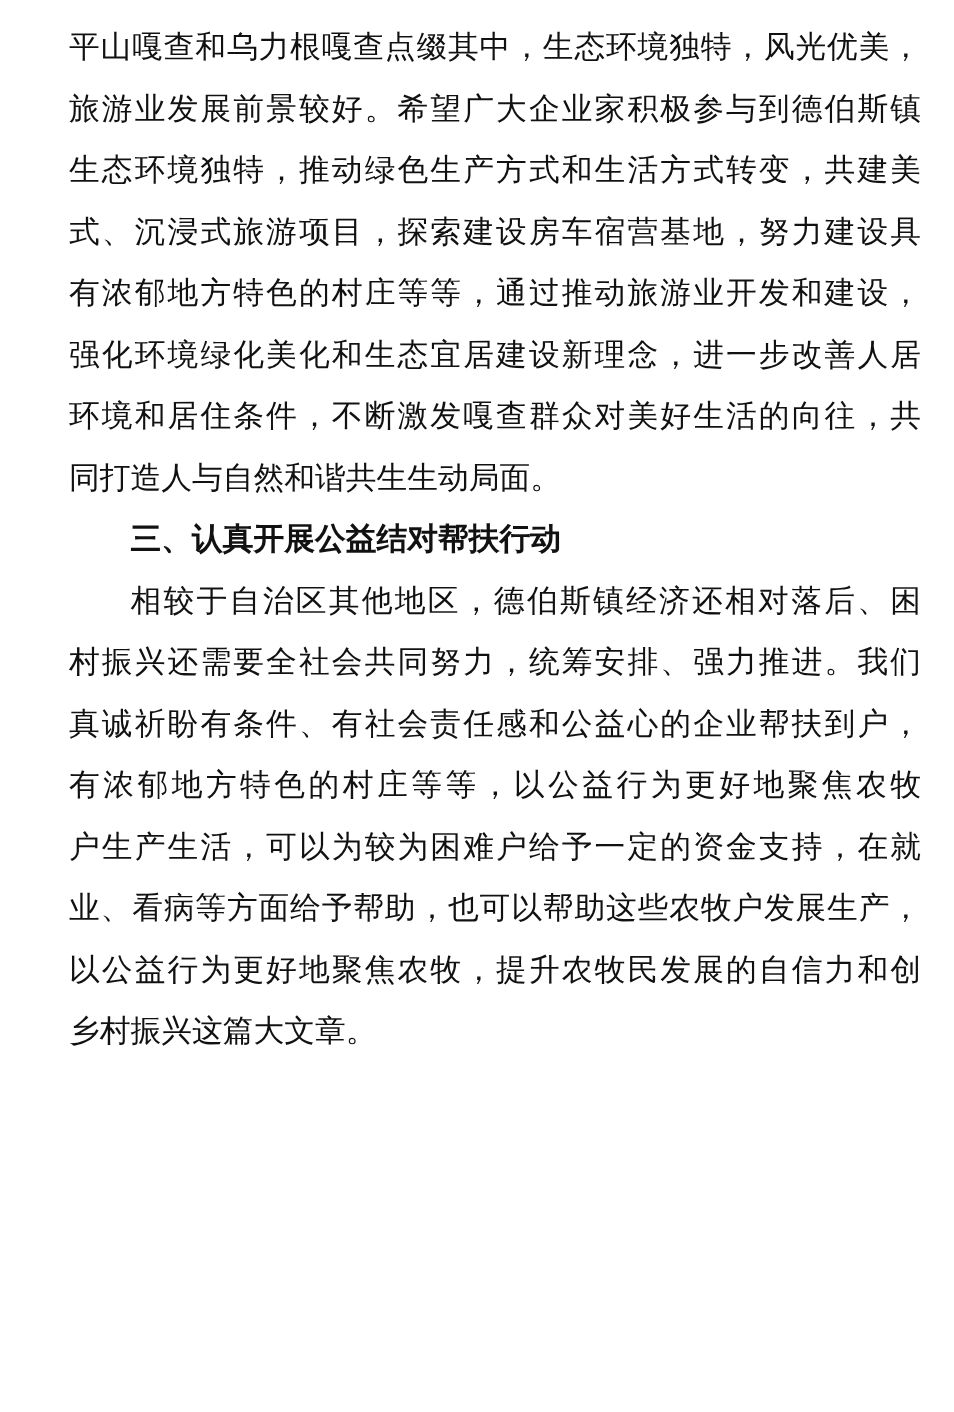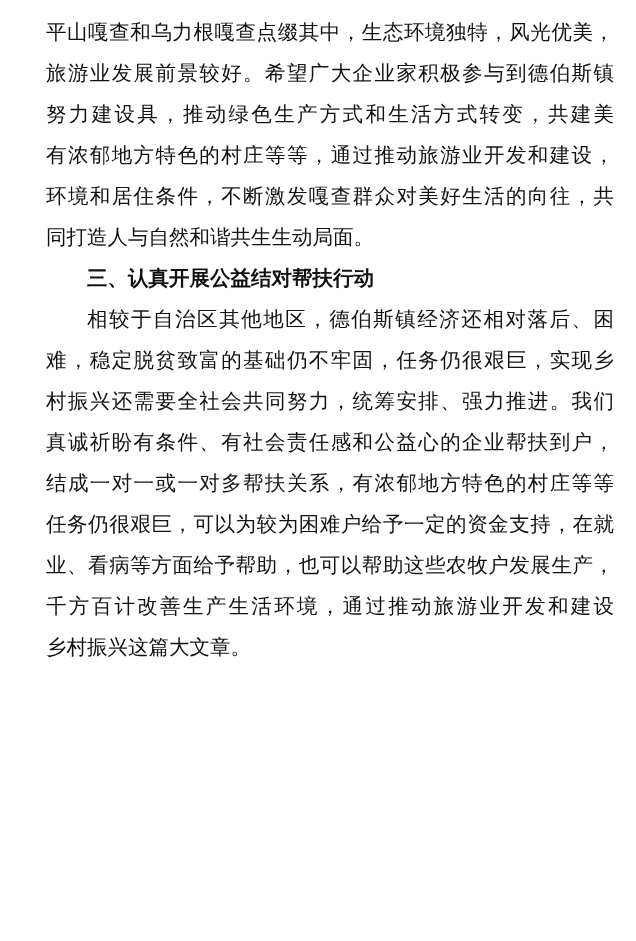--- a/index.html
+++ b/index.html
@@ -36,27 +36,28 @@
     text-align-last: left;
     text-indent: 2em;
   }
 </style>
 </head>
 <body>
 
 <div class="page">
   <div class="line">平山嘎查和乌力根嘎查点缀其中，生态环境独特，风光优美，</div>
   <div class="line">旅游业发展前景较好。希望广大企业家积极参与到德伯斯镇</div>
-  <div class="line">努力建设具，推动绿色生产方式和生活方式转变，共建美</div>
+  <div class="line">生态环境独特，推动绿色生产方式和生活方式转变，共建美</div>
+  <div class="line">式、沉浸式旅游项目，探索建设房车宿营基地，努力建设具</div>
   <div class="line">有浓郁地方特色的村庄等等，通过推动旅游业开发和建设，</div>
+  <div class="line">强化环境绿化美化和生态宜居建设新理念，进一步改善人居</div>
   <div class="line">环境和居住条件，不断激发嘎查群众对美好生活的向往，共</div>
   <div class="line para-end">同打造人与自然和谐共生生动局面。</div>
   <div class="line heading">三、认真开展公益结对帮扶行动</div>
   <div class="line indent">相较于自治区其他地区，德伯斯镇经济还相对落后、困</div>
-  <div class="line">难，稳定脱贫致富的基础仍不牢固，任务仍很艰巨，实现乡</div>
   <div class="line">村振兴还需要全社会共同努力，统筹安排、强力推进。我们</div>
   <div class="line">真诚祈盼有条件、有社会责任感和公益心的企业帮扶到户，</div>
-  <div class="line">结成一对一或一对多帮扶关系，有浓郁地方特色的村庄等等</div>
-  <div class="line">任务仍很艰巨，可以为较为困难户给予一定的资金支持，在就</div>
+  <div class="line">有浓郁地方特色的村庄等等，以公益行为更好地聚焦农牧</div>
+  <div class="line">户生产生活，可以为较为困难户给予一定的资金支持，在就</div>
   <div class="line">业、看病等方面给予帮助，也可以帮助这些农牧户发展生产，</div>
-  <div class="line">千方百计改善生产生活环境，通过推动旅游业开发和建设</div>
+  <div class="line">以公益行为更好地聚焦农牧，提升农牧民发展的自信力和创</div>
   <div class="line para-end">乡村振兴这篇大文章。</div>
 </div>
 
 </body></html>

